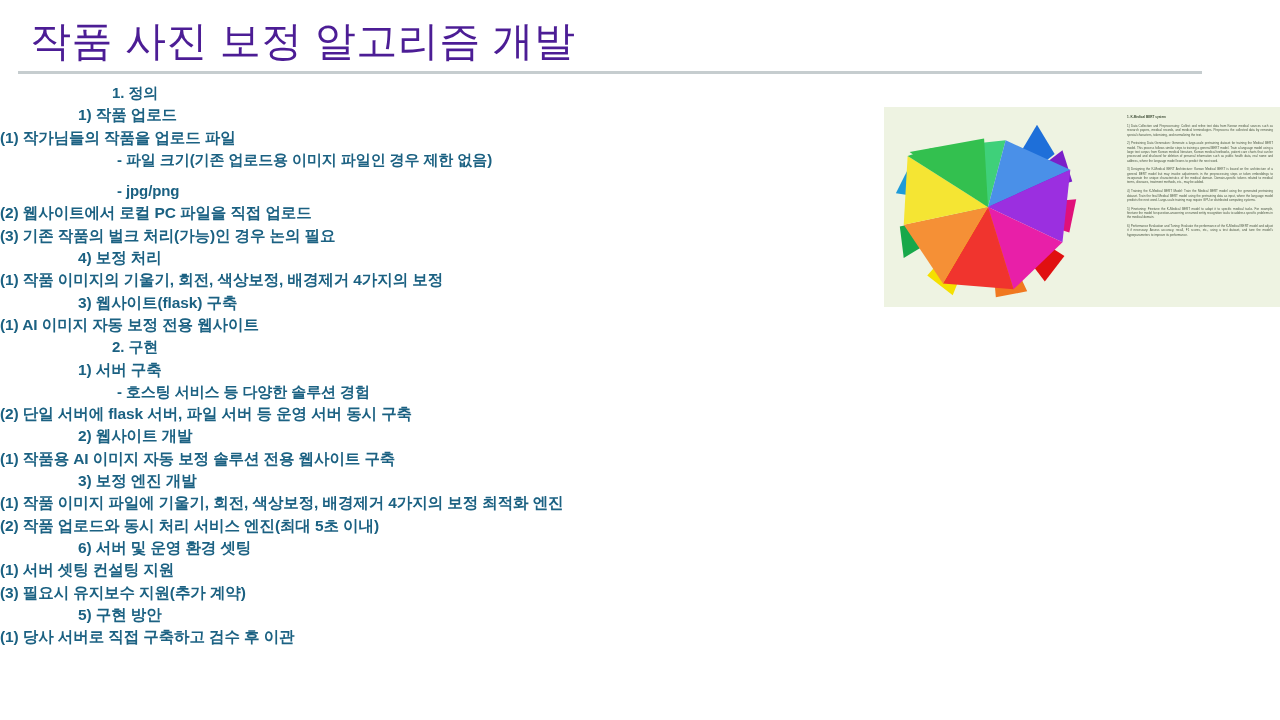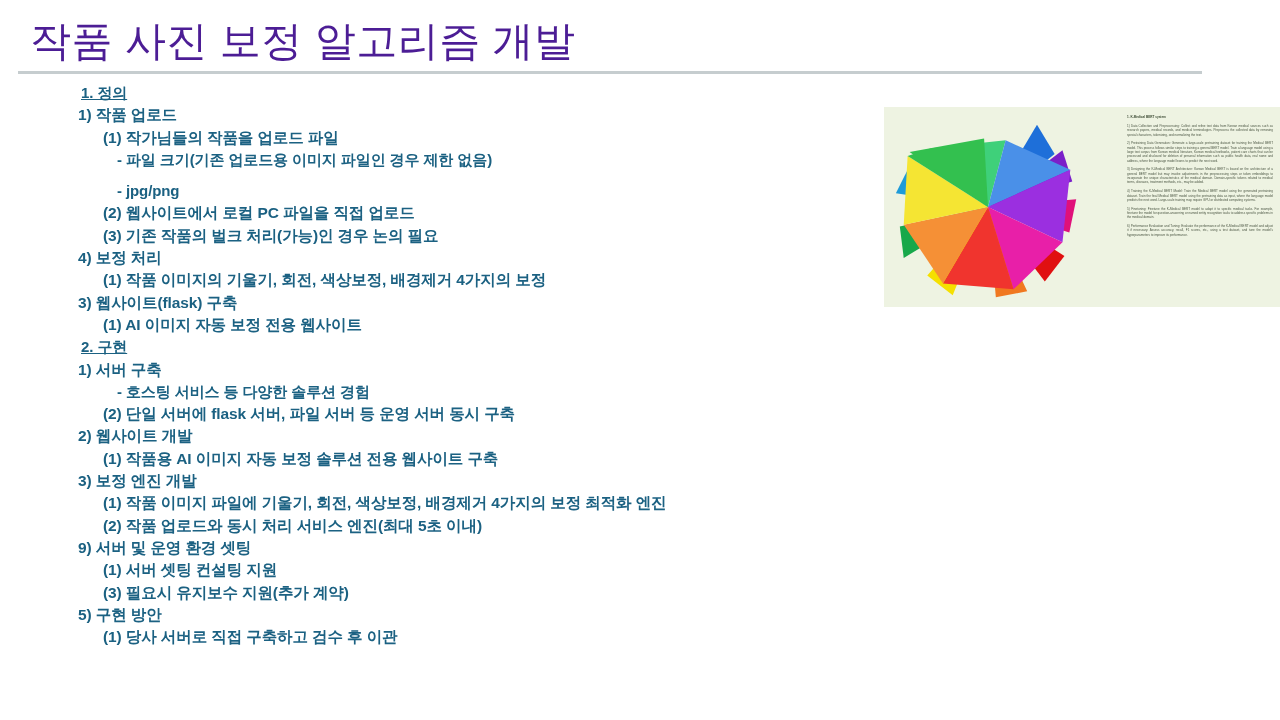--- a/index.html
+++ b/index.html
@@ -45,23 +45,23 @@
   }
   .line {
     color: #1B6182;
     font-weight: bold;
     font-size: 15.5px;
     line-height: 22.3px;
     white-space: nowrap;
     letter-spacing: -0.1px;
   }
   
-  .lv1  { padding-left: 81px;  font-size: 15px; text-decoration: underline;  }
+  .lv1  { padding-left: 112px;  font-size: 15px;  }
   .lv2  { padding-left: 78px;  font-size: 15.5px; }
-  .lv3  { padding-left: 103px; font-size: 15.5px; }
+  .lv3  { font-size: 15.5px; }
   .lv4  { padding-left: 117px; font-size: 15px;  }
   .gap-above { margin-top: 9px; }
 
   
   #picture-panel {
     position: absolute;
     left: 884px;
     top: 107px;
     width: 396px;
     height: 200px;
@@ -119,21 +119,21 @@
     <div class="line lv3">(1) AI 이미지 자동 보정 전용 웹사이트</div>
     <div class="line lv1">2. 구현</div>
     <div class="line lv2">1) 서버 구축</div>
     <div class="line lv4">- 호스팅 서비스 등 다양한 솔루션 경험</div>
     <div class="line lv3">(2) 단일 서버에 flask 서버, 파일 서버 등 운영 서버 동시 구축</div>
     <div class="line lv2">2) 웹사이트 개발</div>
     <div class="line lv3">(1) 작품용 AI 이미지 자동 보정 솔루션 전용 웹사이트 구축</div>
     <div class="line lv2">3) 보정 엔진 개발</div>
     <div class="line lv3">(1) 작품 이미지 파일에 기울기, 회전, 색상보정, 배경제거 4가지의 보정 최적화 엔진</div>
     <div class="line lv3">(2) 작품 업로드와 동시 처리 서비스 엔진(최대 5초 이내)</div>
-    <div class="line lv2">9) 서버 및 운영 환경 셋팅</div>
+    <div class="line lv2">6) 서버 및 운영 환경 셋팅</div>
     <div class="line lv3">(1) 서버 셋팅 컨설팅 지원</div>
     <div class="line lv3">(3) 필요시 유지보수 지원(추가 계약)</div>
     <div class="line lv2">5) 구현 방안</div>
     <div class="line lv3">(1) 당사 서버로 직접 구축하고 검수 후 이관</div>
   </div>
 
 <div id="picture-panel">
 
   <svg id="pinwheel" viewBox="0 0 200 200">
 

